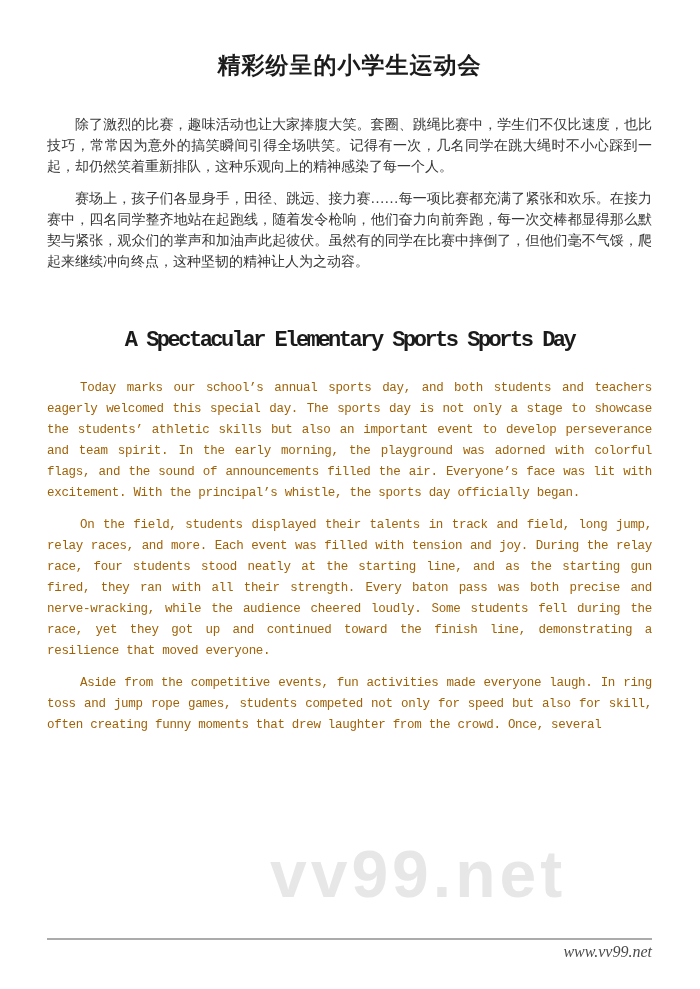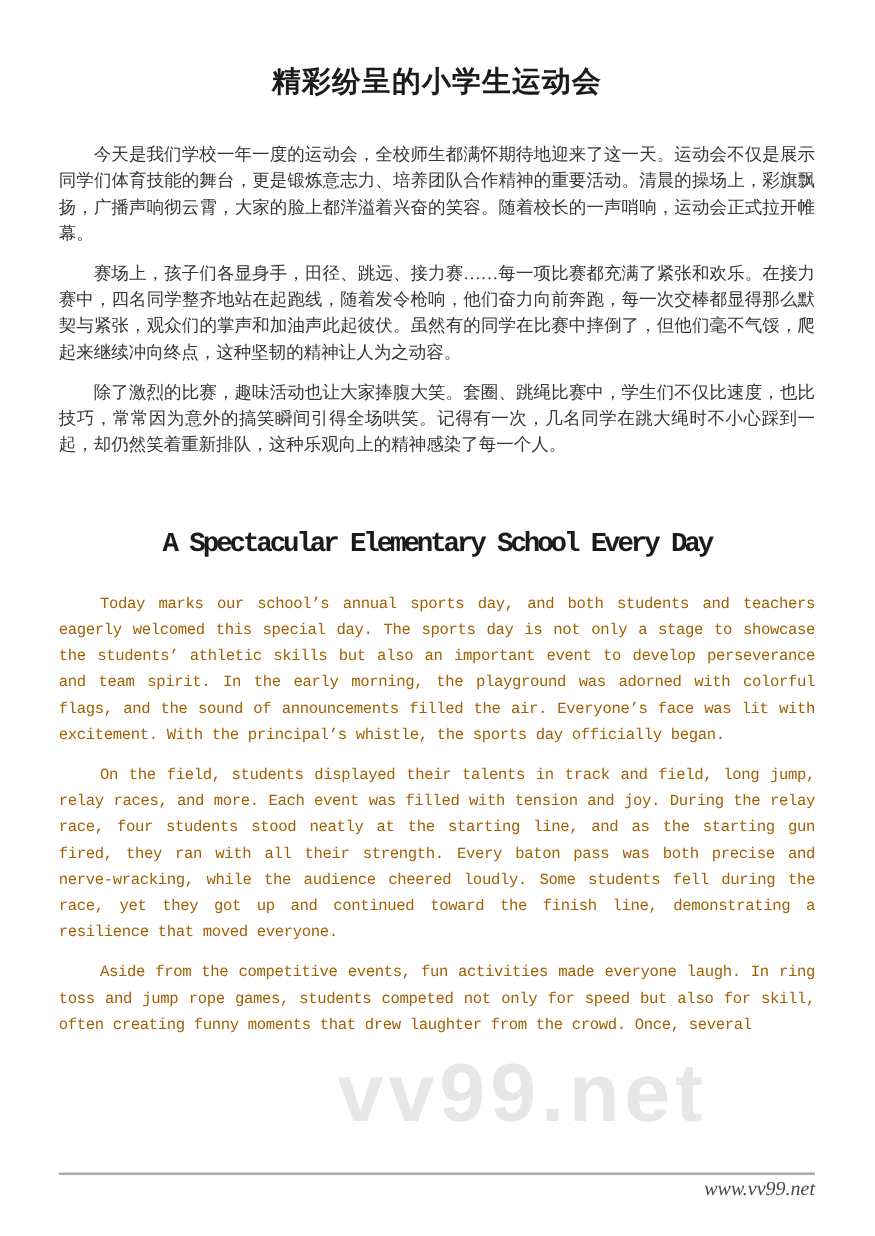--- a/index.html
+++ b/index.html
@@ -93,26 +93,25 @@
 
 <div class="page">
 
   <div class="watermark">vv99.net</div>
 
   <div class="content">
 
     <h1 class="zh-title">精彩纷呈的小学生运动会</h1>
 
     <div class="zh-body">
-      <p>今天是我们学校一年一度的运动会，全校师生都满怀期待地迎来了这一天。运动会不仅是展示同学们体育技能的舞台，更是锻炼意志力、培养团队合作精神的重要活动。清晨的操场上，彩旗飘扬，广播声响彻云霄，大家的脸上都洋溢着兴奋的笑容。随着校长的一声哨响，运动会正式拉开帷幕。</p>
+      <p>除了激烈的比赛，趣味活动也让大家捧腹大笑。套圈、跳绳比赛中，学生们不仅比速度，也比技巧，常常因为意外的搞笑瞬间引得全场哄笑。记得有一次，几名同学在跳大绳时不小心踩到一起，却仍然笑着重新排队，这种乐观向上的精神感染了每一个人。</p>
       <p>赛场上，孩子们各显身手，田径、跳远、接力赛……每一项比赛都充满了紧张和欢乐。在接力赛中，四名同学整齐地站在起跑线，随着发令枪响，他们奋力向前奔跑，每一次交棒都显得那么默契与紧张，观众们的掌声和加油声此起彼伏。虽然有的同学在比赛中摔倒了，但他们毫不气馁，爬起来继续冲向终点，这种坚韧的精神让人为之动容。</p>
-      <p>除了激烈的比赛，趣味活动也让大家捧腹大笑。套圈、跳绳比赛中，学生们不仅比速度，也比技巧，常常因为意外的搞笑瞬间引得全场哄笑。记得有一次，几名同学在跳大绳时不小心踩到一起，却仍然笑着重新排队，这种乐观向上的精神感染了每一个人。</p>
     </div>
 
-    <h2 class="en-title">A Spectacular Elementary School Every Day</h2>
+    <h2 class="en-title">A Spectacular Elementary Sports Sports Day</h2>
 
     <div class="en-body">
       <p>Today marks our school’s annual sports day, and both students and teachers eagerly welcomed this special day. The sports day is not only a stage to showcase the students’ athletic skills but also an important event to develop perseverance and team spirit. In the early morning, the playground was adorned with colorful flags, and the sound of announcements filled the air. Everyone’s face was lit with excitement. With the principal’s whistle, the sports day officially began.</p>
       <p>On the field, students displayed their talents in track and field, long jump, relay races, and more. Each event was filled with tension and joy. During the relay race, four students stood neatly at the starting line, and as the starting gun fired, they ran with all their strength. Every baton pass was both precise and nerve-wracking, while the audience cheered loudly. Some students fell during the race, yet they got up and continued toward the finish line, demonstrating a resilience that moved everyone.</p>
       <p>Aside from the competitive events, fun activities made everyone laugh. In ring toss and jump rope games, students competed not only for speed but also for skill, often creating funny moments that drew laughter from the crowd. Once, several</p>
     </div>
 
   </div>
 
   <div class="footer-rule"></div>

